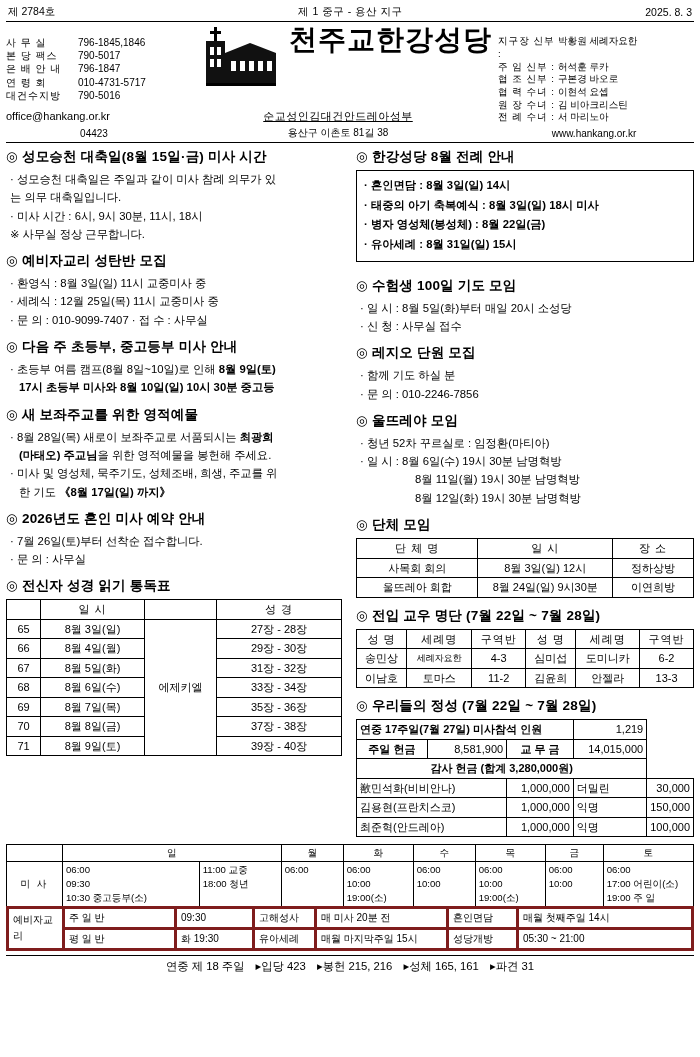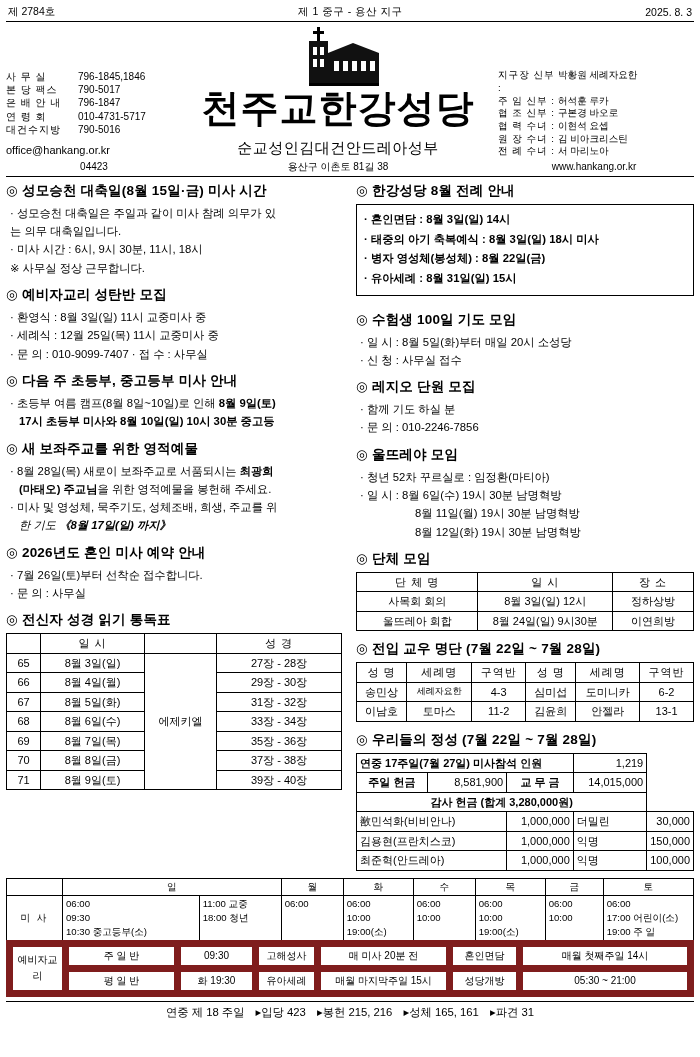--- a/index.html
+++ b/index.html
@@ -23,25 +23,25 @@
 
   
   .masthead { display: flex; align-items: flex-end; padding: 3px 0 1px 0; }
   .mh-left { width: 172px; font-size: 10px; line-height: 1.33; }
   .mh-left .row { display: flex; }
   .mh-left .lbl { width: 72px; letter-spacing: 1px; }
   .mh-left .val { }
   .mh-left .mail { margin-top: 7px; font-size: 11px; }
   .mh-center { flex: 1; text-align: center; position: relative; }
   .church-title {
-    font-size: 38px; font-weight: bold; letter-spacing: 1px;
+    font-size: 28px; font-weight: bold; letter-spacing: 1px;
     font-family: "Liberation Serif", "DejaVu Serif", serif;
     line-height: 1.05; display:inline-block; vertical-align: top;
   }
-  .church-sub { font-size: 15px; letter-spacing: 0.5px; margin-top: 10px; }
+  .church-sub { font-size: 11px; letter-spacing: 0.5px; margin-top: 20px; text-decoration: underline; }
   .mh-center .logo { display:inline-block; vertical-align: top; margin-right: 6px;}
   .mh-right { width: 196px; font-size: 9.6px; line-height: 1.32; }
   .mh-right .row { display:flex; }
   .mh-right .c1 { width: 60px; letter-spacing: 1px;}
   .mh-right .c2 { flex:1; }
   .addrline {
     display:flex; justify-content: space-between; align-items:center;
     font-size: 10px; padding: 1px 2px 2px 2px;
     border-bottom: 1.4px solid #000;
   }
@@ -95,21 +95,21 @@
   .bottom { margin-top: 7px; }
   table.mass { font-size: 9.6px; }
   table.mass th, table.mass td {
     border: 1px solid #000; padding: 1px 3px; vertical-align: top; line-height: 1.45;
   }
   table.mass th { text-align:center; font-weight: normal; }
   table.mass td.rh { text-align:center; vertical-align: middle; letter-spacing:2px; }
   table.mass td.times { text-align:left; }
 
   table.cat { font-size: 10px; margin-top: -1px; }
-  table.cat td { border: 7px solid #7f1d1d; padding: 1px 4px; text-align:center; line-height:1.6; }
+  table.cat td { border: 3px solid #7f1d1d; padding: 1px 4px; text-align:left; line-height:1.6; }
   table.cat td.rh { letter-spacing:0px; }
 
   .footer {
     margin-top: 4px; border-top: 1.4px solid #000; padding-top: 3px;
     text-align:center; font-size: 11.3px;
   }
   .footer .item { margin: 0 4px; }
   .sp1 { letter-spacing: 2px; }
   .right-al { text-align:right !important; }
   .left-al { text-align:left !important; }
@@ -235,21 +235,21 @@
       <ul class="items">
         <li><span>· 초등부 여름 캠프(8월 8일~10일)로 인해 </span><span class="b">8월 9일(토)</span></li>
         <li class="b" style="text-indent:0;padding-left:9px;">17시 초등부 미사와 8월 10일(일) 10시 30분 중고등</li>
       </ul>
 
       <h2 class="sec">◎ 새 보좌주교를 위한 영적예물</h2>
       <ul class="items">
         <li><span>· 8월 28일(목) 새로이 보좌주교로 서품되시는 </span><span class="b">최광희</span></li>
         <li style="text-indent:0;padding-left:9px;"><span class="b">(마태오) 주교님</span><span>을 위한 영적예물을 봉헌해 주세요.</span></li>
         <li>· 미사 및 영성체, 묵주기도, 성체조배, 희생, 주교를 위</li>
-        <li style="text-indent:0;padding-left:9px;font-style:italic;"><span>  한 기도   </span><span class="b">《8월 17일(일) 까지》</span></li>
+        <li style="text-indent:0;padding-left:9px;"><span>  한 기도   </span><span class="b">《8월 17일(일) 까지》</span></li>
       </ul>
 
       <h2 class="sec">◎ 2026년도 혼인 미사 예약 안내</h2>
       <ul class="items">
         <li>· 7월 26일(토)부터 선착순 접수합니다.</li>
         <li>· 문 의 : 사무실</li>
       </ul>
 
       <h2 class="sec">◎ 전신자 성경 읽기 통독표</h2>
       <div class="tbl-wrap">
@@ -377,21 +377,21 @@
           <td>심미섭</td>
           <td>도미니카</td>
           <td>6-2</td>
         </tr>
         <tr>
           <td>이남호</td>
           <td>토마스</td>
           <td>11-2</td>
           <td>김윤희</td>
           <td>안젤라</td>
-          <td>13-1</td>
+          <td>13-3</td>
         </tr>
       </tbody>
         </table>
 
       <h2 class="sec">◎ 우리들의 정성 (7월 22일 ~ 7월 28일)</h2>
       <table class="grid">
         <tbody>
             <tr>
           <td colspan="3" class="b left-al" style="text-align:center">연중 17주일(7월 27일) 미사참석 인원</td>
           <td class="right-al" style="width:22%">1,219</td>

